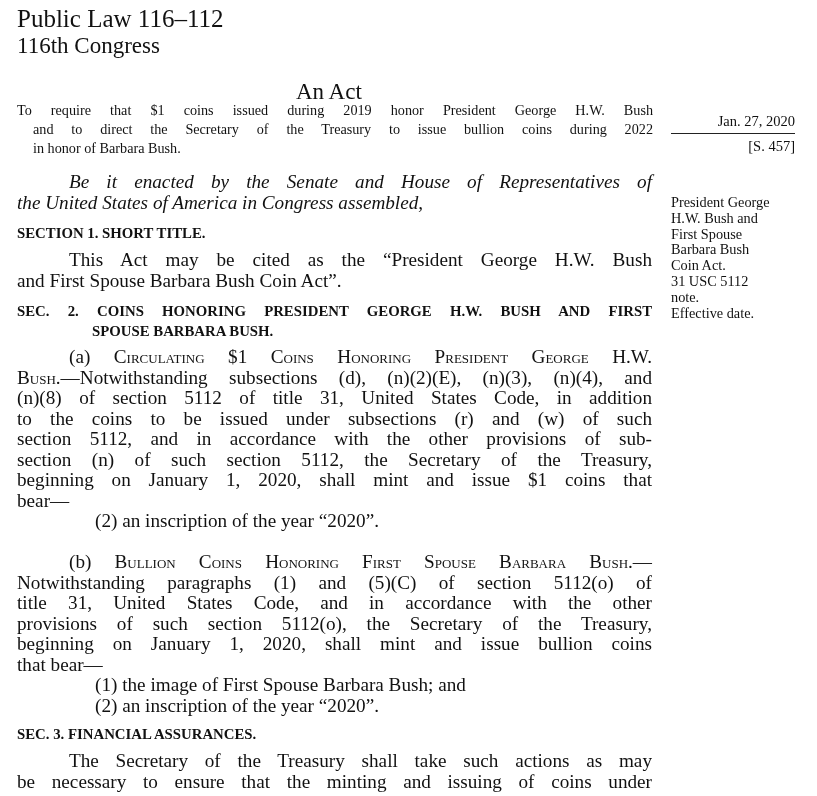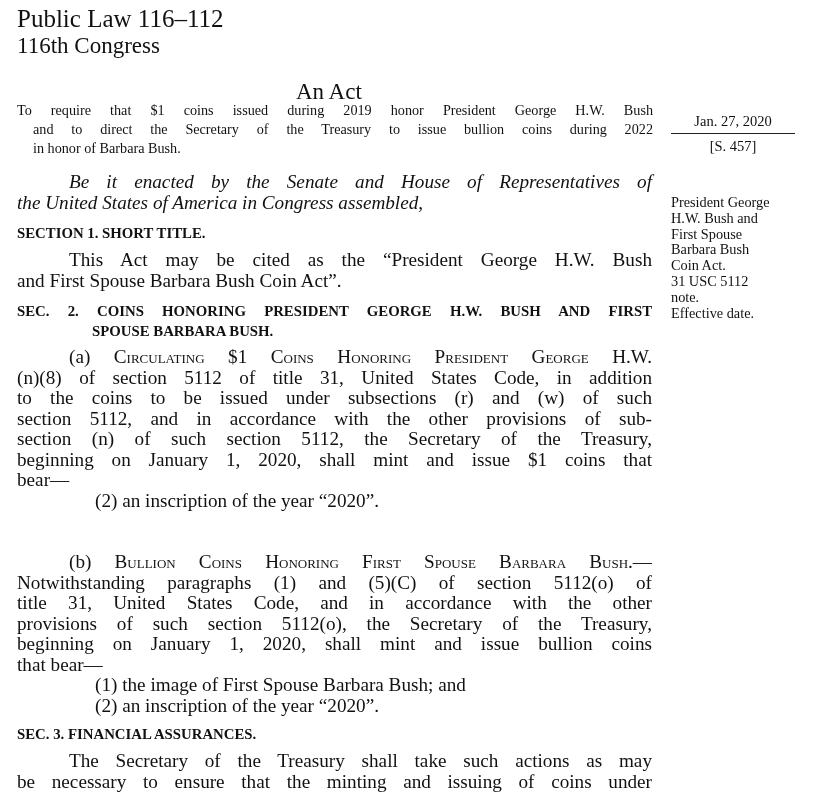--- a/index.html
+++ b/index.html
@@ -6,21 +6,21 @@
   body { width:817px; height:796px; overflow:hidden; position:relative; color:#111;
          font-family:"DejaVu Serif", "Liberation Serif", serif; }
   .abs { position:absolute; white-space:nowrap; }
   .law-title { left:17px; top:6px; font-size:25px; line-height:26px; font-family:"Liberation Serif", serif; }
   .congress { left:17px; top:33px; font-size:23px; line-height:26px; font-family:Liberation Serif, serif; }
   .anact { left:296px; top:62px; font-size:23px; line-height:26px; font-family:"Liberation Serif", serif;margin-top:17px; }
   .purpose { left:17px; top:101px; width:636px; font-size:14.2px; line-height:19px; font-family:"Liberation Serif", serif; }
   .purpose .l1 { display:block; text-align:justify; text-align-last:justify; }
   .purpose .ind { display:block; padding-left:16px; }
   .purpose .ind.j { text-align:justify; text-align-last:justify; }
-  .date-box { left:671px; top:111px; width:124px; text-align:center; font-family:"Liberation Serif", serif; font-size:14.5px; }
+  .date-box { left:671px; top:111px; width:124px; text-align:right; font-family:"Liberation Serif", serif; font-size:14.5px; }
   .date-box .date { display:block; line-height:20px; border-bottom:1px solid #222; padding-bottom:2px; }
   .date-box .bill { display:block; line-height:20px; padding-top:2px; }
   .body-col { position:absolute; left:17px; width:635px; font-family:"Liberation Serif", serif; font-size:19.2px; line-height:20.5px; }
   .just { display:block; text-align:justify; text-align-last:justify; white-space:nowrap; }
   .left { display:block; text-align:left; white-space:nowrap; }
   .indent1 { padding-left:52px; }
   .indent2 { padding-left:78px; }
   .ital { font-style:italic; }
   .sechead { position:absolute; left:17px; font-family:"Liberation Serif", serif; font-weight:bold; font-size:14.8px; line-height:20px; white-space:nowrap;text-align:right; }
   .sc { font-variant:small-caps; }
@@ -65,20 +65,21 @@
 <div class="body-col" style="top:250px;">
   <span class="just indent1">This Act may be cited as the “President George H.W. Bush</span>
   <span class="left">and First Spouse Barbara Bush Coin Act”.</span>
 </div>
 
 <div class="sechead" style="top:301px; width:635px; text-align:justify; text-align-last:justify;">SEC. 2. COINS HONORING PRESIDENT GEORGE H.W. BUSH AND FIRST</div>
 <div class="sechead" style="top:321px; left:92px;">SPOUSE BARBARA BUSH.</div>
 
 <div class="body-col" style="top:347px;">
   <span class="just indent1"><span>(a) </span><span class="sc">Circulating $1 Coins Honoring President George H.W.</span></span>
+  <span class="just"><span class="sc">Bush.</span><span>—Notwithstanding subsections (d), (n)(2)(E), (n)(3), (n)(4), and</span></span>
   <span class="just">(n)(8) of section 5112 of title 31, United States Code, in addition</span>
   <span class="just">to the coins to be issued under subsections (r) and (w) of such</span>
   <span class="just">section 5112, and in accordance with the other provisions of sub-</span>
   <span class="just">section (n) of such section 5112, the Secretary of the Treasury,</span>
   <span class="just">beginning on January 1, 2020, shall mint and issue $1 coins that</span>
   <span class="left">bear—</span>
   <span class="left indent2">(2) an inscription of the year “2020”.</span>
 </div>
 
 <div class="body-col" style="top:552px;">

